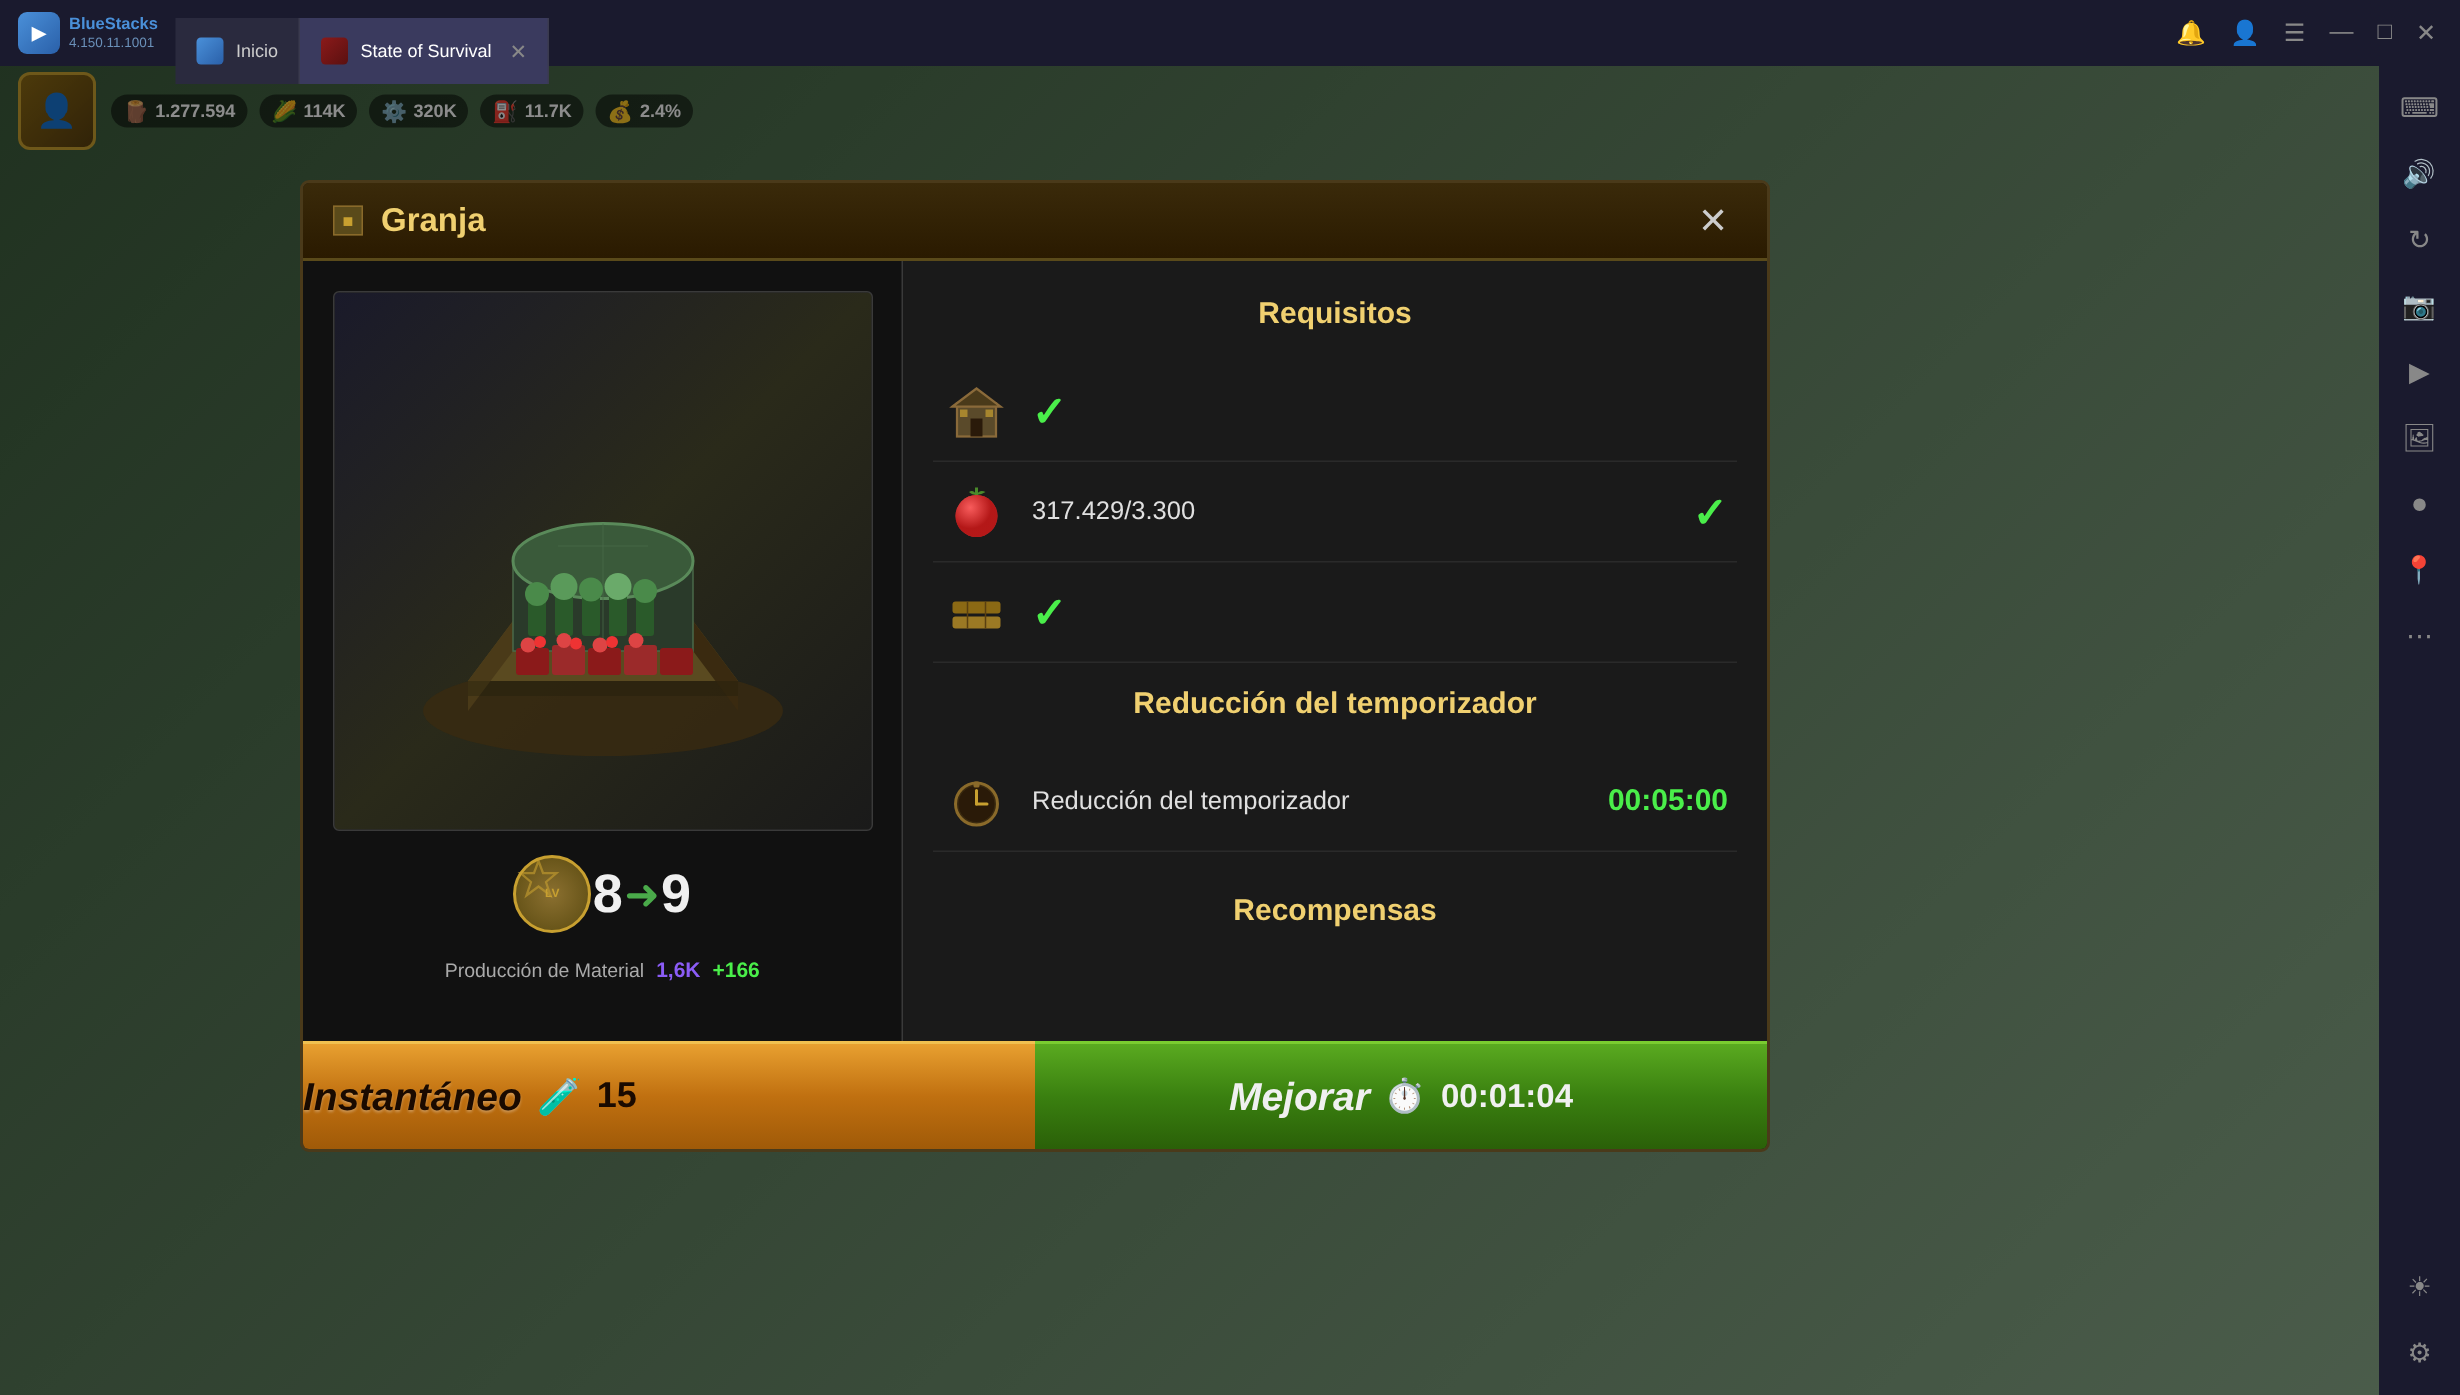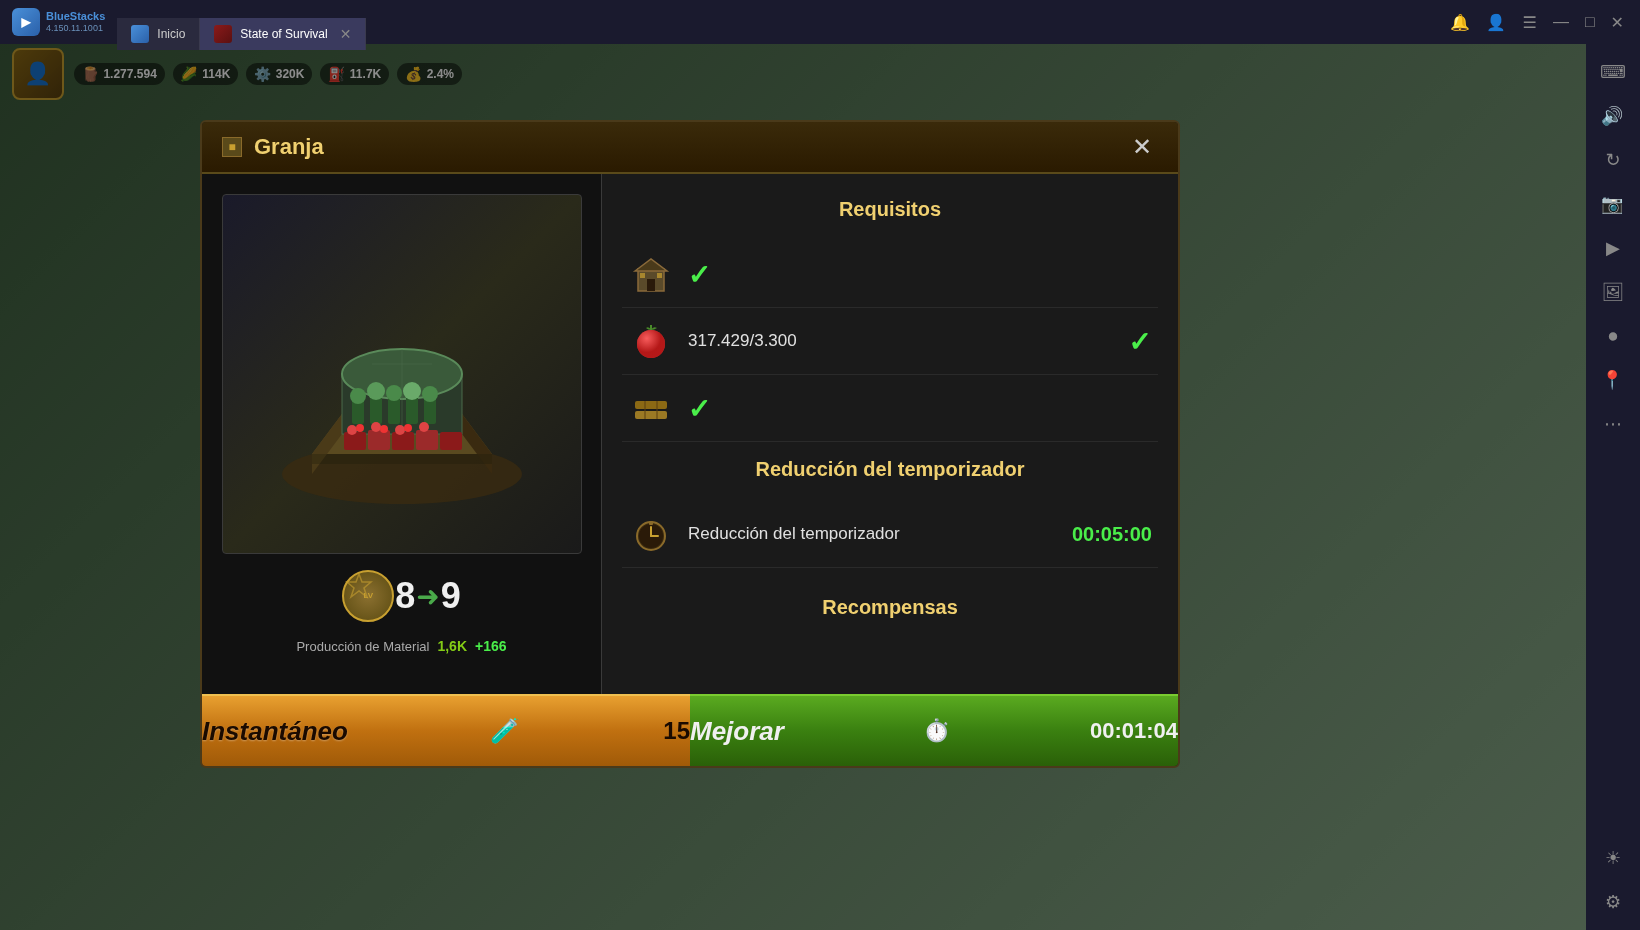--- a/index.html
+++ b/index.html
@@ -54,21 +54,21 @@
     }
 
     .bs-logo-text {
       color: #4a90d9;
       font-size: 11px;
       font-weight: bold;
       line-height: 1.2;
     }
 
     .bs-tab {
-      height: 32px;
+      height: 44px;
       display: flex;
       align-items: center;
       padding: 0 14px;
       gap: 8px;
       background: #2a2a3e;
       border-right: 1px solid #3a3a4e;
       cursor: pointer;
       margin-top: 24px;
     }
 
@@ -339,21 +339,21 @@
       align-items: center;
       gap: 8px;
     }
 
     .prod-label {
       color: #aaa;
       font-size: 13px;
     }
 
     .prod-value {
-      color: #84cc16;
+      color: #8b5cf6;
       font-size: 14px;
       font-weight: bold;
     }
 
     .prod-bonus {
       color: #4aee4a;
       font-size: 14px;
       font-weight: bold;
     }
 
@@ -430,21 +430,21 @@
       height: 72px;
     }
 
     .btn-instant {
       flex: 1;
       background: linear-gradient(180deg, #e8a030 0%, #c07010 50%, #a05a08 100%);
       border: none;
       cursor: pointer;
       display: flex;
       align-items: center;
-      justify-content: space-between;
+      justify-content: flex-start;
       gap: 10px;
       border-top: 2px solid #f0c050;
       position: relative;
     }
 
     .btn-instant-text {
       color: #1a0a00;
       font-size: 26px;
       font-weight: 900;
       font-style: italic;
@@ -461,21 +461,21 @@
       font-weight: bold;
     }
 
     .btn-upgrade {
       flex: 1;
       background: linear-gradient(180deg, #5aaa20 0%, #3a8010 50%, #2a6008 100%);
       border: none;
       cursor: pointer;
       display: flex;
       align-items: center;
-      justify-content: space-between;
+      justify-content: center;
       gap: 10px;
       border-top: 2px solid #7acc30;
     }
 
     .btn-upgrade-text {
       color: #f0f0f0;
       font-size: 26px;
       font-weight: 900;
       font-style: italic;
     }

